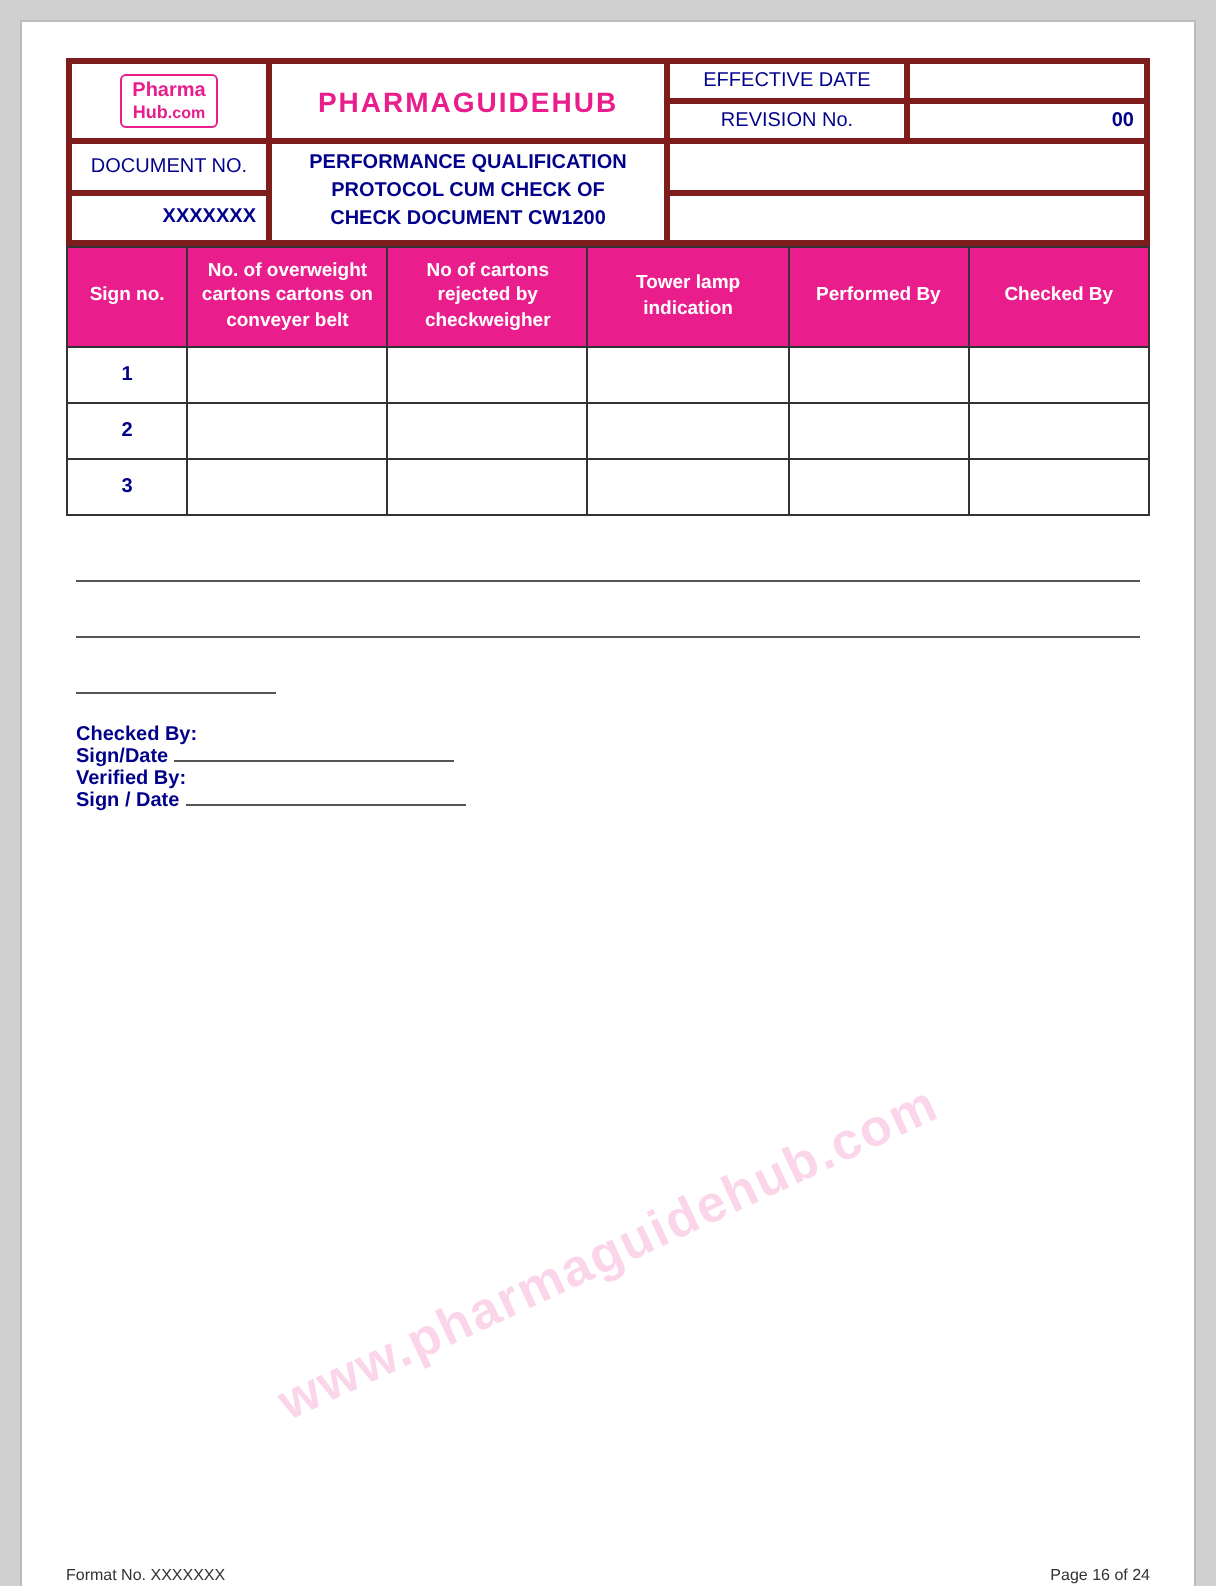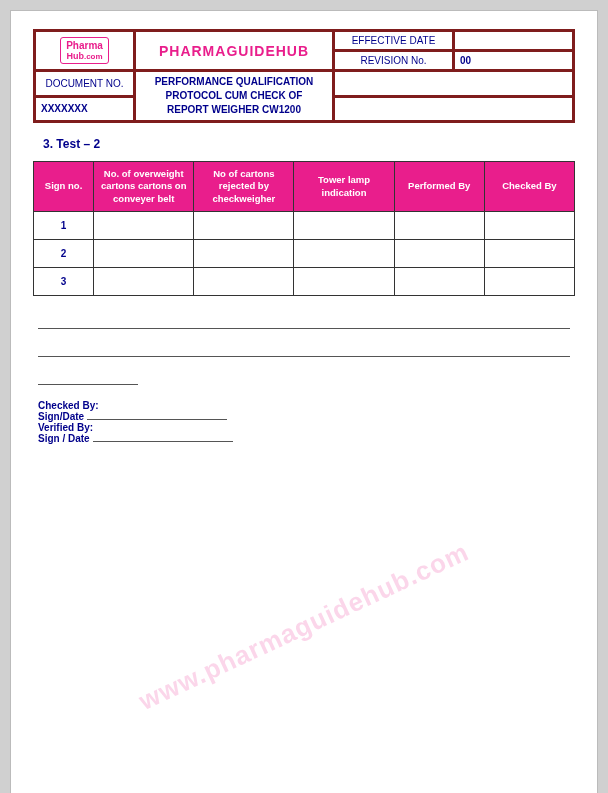--- a/index.html
+++ b/index.html
@@ -63,21 +63,21 @@
     .doc-label {
       font-size: 9px;
       font-weight: normal;
       color: #00008b;
       text-align: center;
     }
     .doc-value {
       font-size: 9px;
       font-weight: bold;
       color: #00008b;
-      text-align: left;
+      text-align: right;
     }
     .right-cells {
       width: 120px;
     }
     .subtitle-cell {
       font-size: 10px;
       font-weight: bold;
       color: #00008b;
       text-align: center;
       line-height: 1.4;
@@ -219,32 +219,31 @@
     </tr>
     <tr>
       <td class="right-cells doc-label">REVISION No.</td>
       <td class="right-cells doc-value">00</td>
     </tr>
     <tr>
       <td class="doc-label">DOCUMENT NO.</td>
       <td class="subtitle-cell" rowspan="2">
         <span>PERFORMANCE QUALIFICATION</span><br>
         <span>PROTOCOL CUM CHECK OF</span><br>
-        <span>REPORT WEIGHER CW1200</span>
+        <span>CHECK DOCUMENT CW1200</span>
       </td>
       <td colspan="2"></td>
     </tr>
     <tr>
       <td class="doc-value">XXXXXXX</td>
       <td colspan="2"></td>
     </tr>
   </tbody>
     </table>
 
-  <div class="section-title">3.  Test – 2</div>
 
   <table class="data-table">
     <thead>
       <tr>
         <th class="trial-col">Sign no.</th>
         <th class="overweight-col">No. of overweight cartons cartons on conveyer belt</th>
         <th class="cartons-col">No of cartons rejected by checkweigher</th>
         <th class="tower-col">Tower lamp indication</th>
         <th class="performed-col">Performed By</th>
         <th class="checked-col">Checked By</th>
@@ -290,14 +289,18 @@
       <span>Sign/Date</span><span class="sig-line"></span>
     </div>
     <div class="sig-block">
       <span>Verified By:</span><br>
       <span>Sign / Date</span><span class="sig-line"></span>
     </div>
   </div>
 
   <div class="watermark">www.pharmaguidehub.com</div>
 
+  <div class="page-footer">
+    <span>Format No. XXXXXXX</span>
+    <span>Page 16 of 24</span>
+  </div>
 
 </div>
 
 </body></html>

